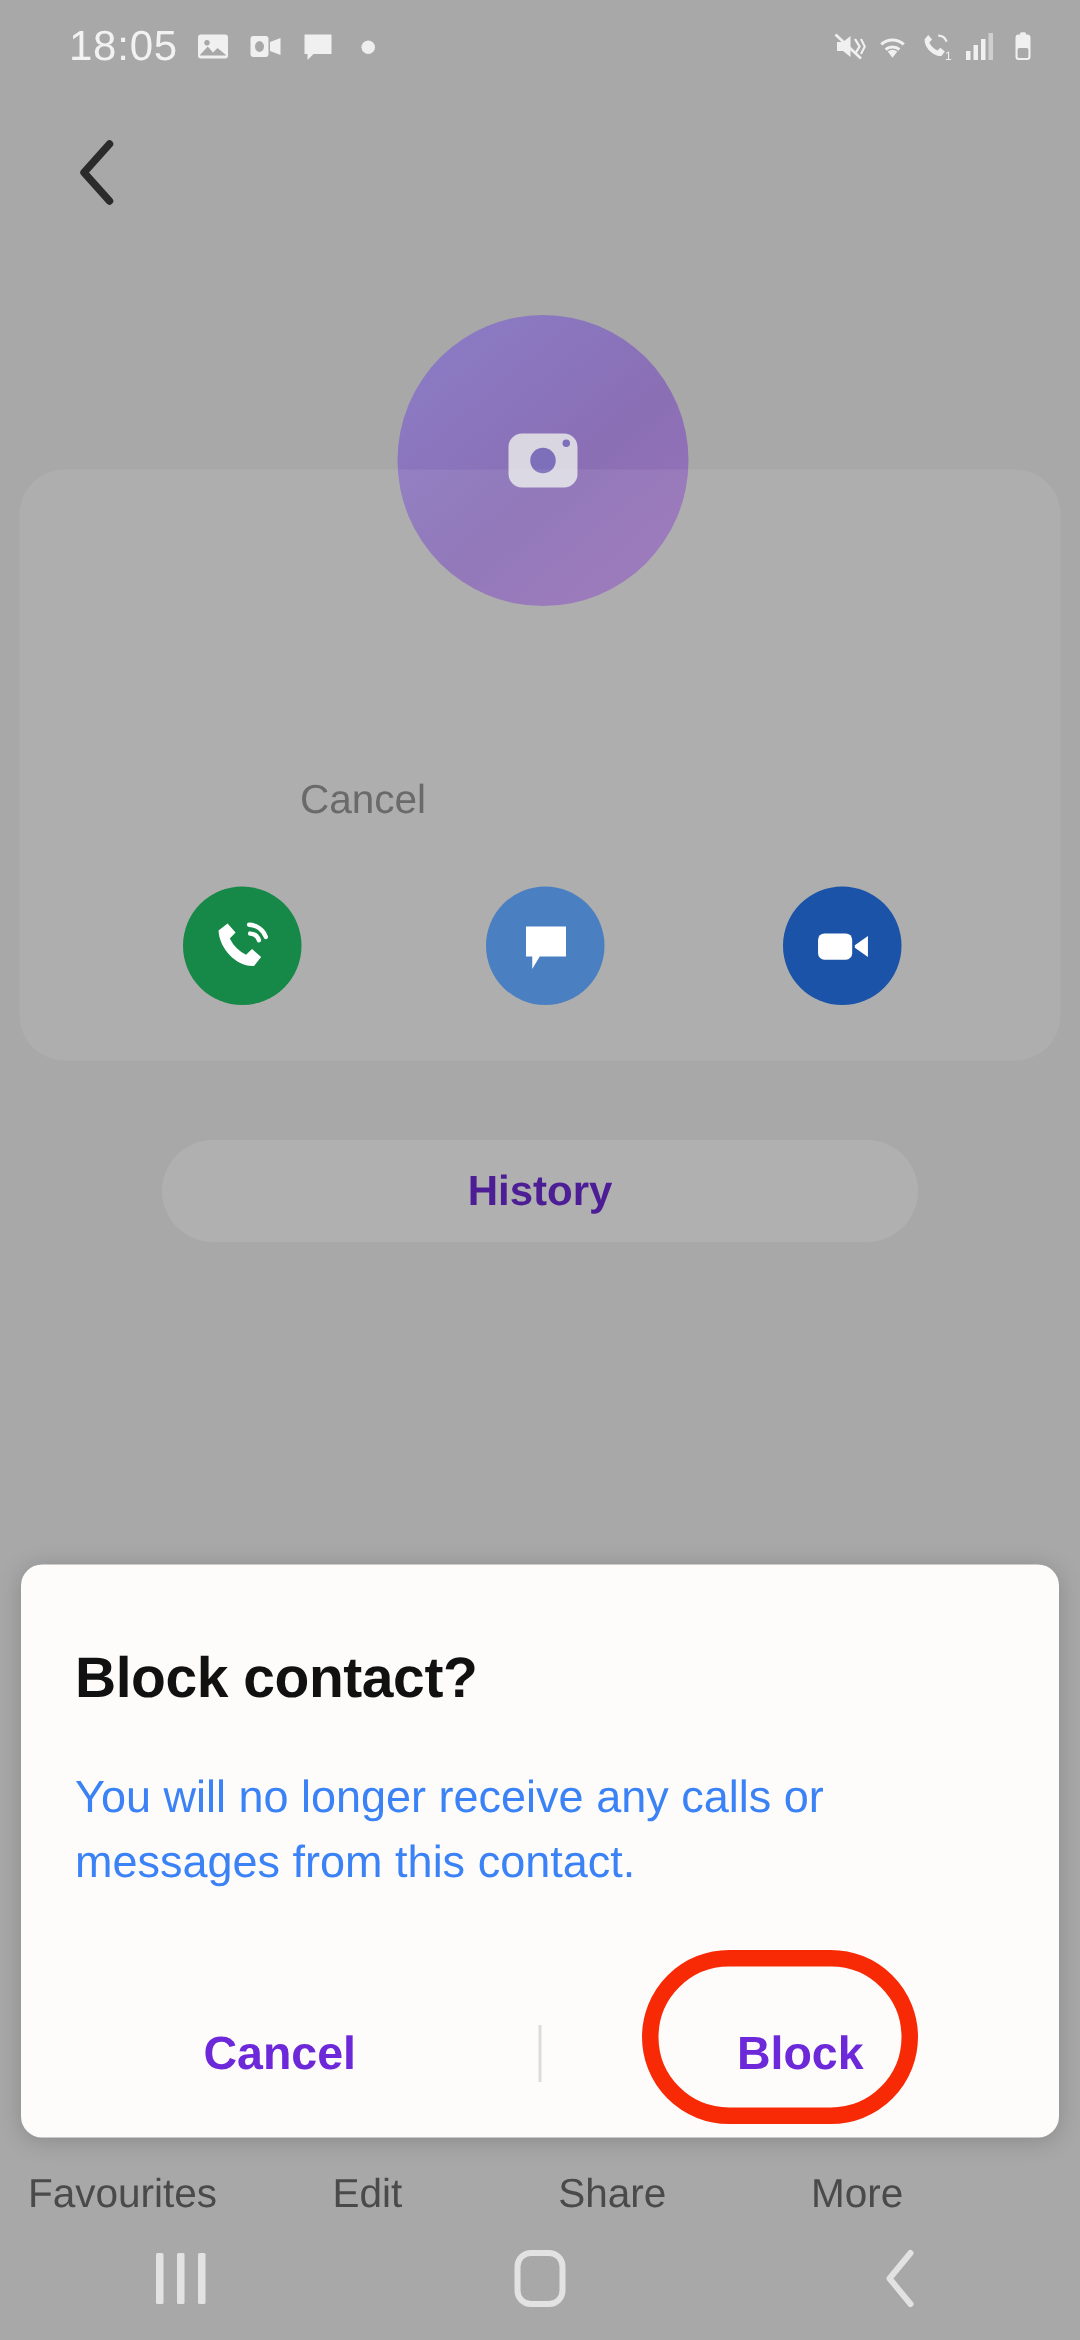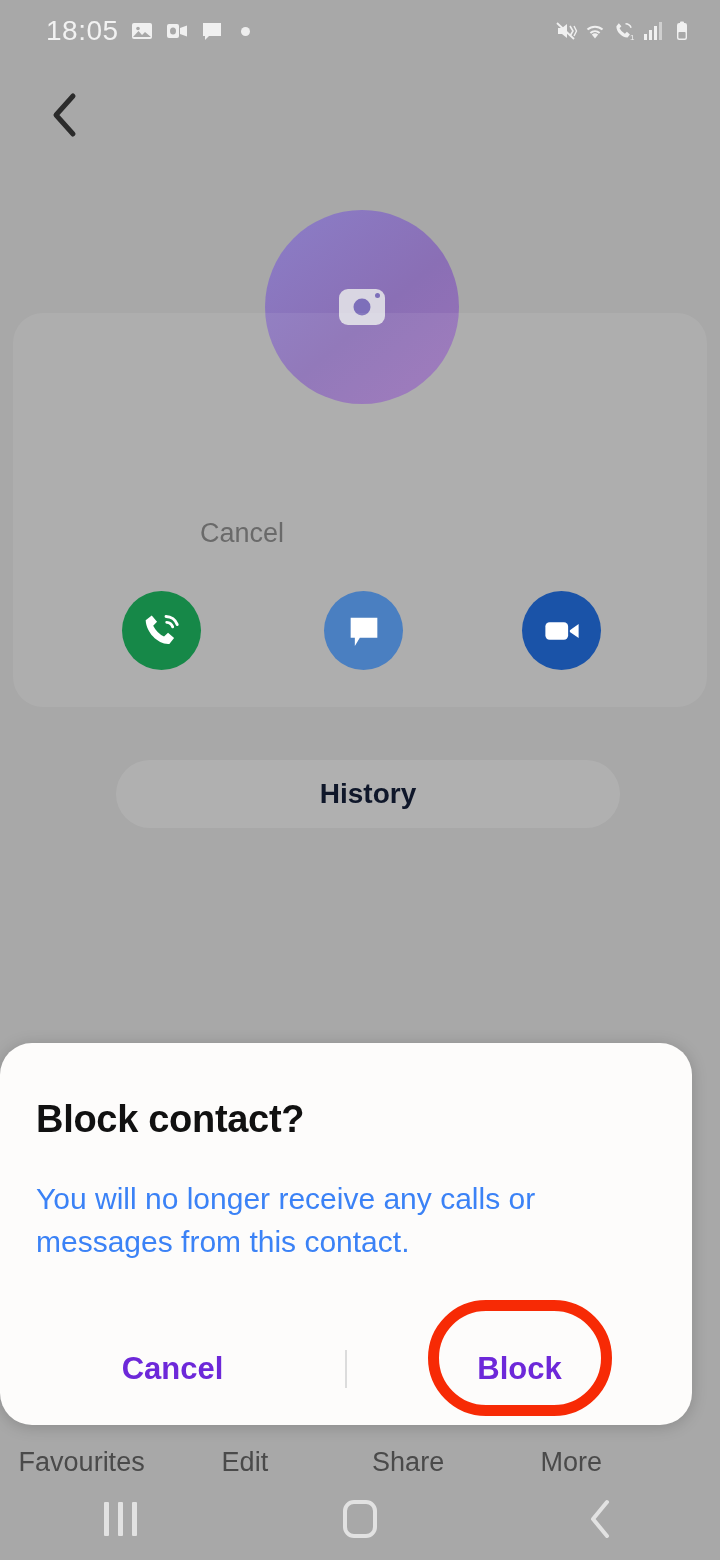--- a/index.html
+++ b/index.html
@@ -70,24 +70,24 @@
     position:absolute; top:591px; width:79px; height:79px;
     border-radius:50%;
     display:flex; align-items:center; justify-content:center;
   }
   #call-btn  { left:122px; background:#168848; }
   #msg-btn   { left:324px; background:#4a7fc1; }
   #video-btn { left:522px; background:#1a53a8; }
 
   
   #history-btn {
-    position:absolute; left:116px; top:760px; width:504px; height:68px;
+    position:absolute; left:108px; top:760px; width:504px; height:68px;
     border-radius:34px; background:rgba(255,255,255,.10);
     display:flex; align-items:center; justify-content:center;
-    font-size:28px; font-weight:bold; color:#0f172a;
+    font-size:28px; font-weight:bold; color:#4c1d95;
   }
 
   
   #bottom-bar {
     position:absolute; left:0; top:1400px; width:653px; height:78px;
     display:flex; align-items:flex-end;
   }
   .bottom-item {
     flex:1; text-align:center; font-size:27px; color:#4a4a4a;
     padding-top:18px;
@@ -98,22 +98,22 @@
     position:absolute; left:0; bottom:0; width:720px; height:82px;
     display:flex; align-items:center;
   }
   .nav-slot { flex:1; display:flex; align-items:center; justify-content:center; }
   #nav-recents { display:flex; gap:9px; }
   #nav-recents i { display:block; width:5px; height:34px; background:#e2e2e2; border-radius:1px; }
   #nav-home { width:34px; height:38px; border:4px solid #e2e2e2; border-radius:11px; }
 
   
   #dialog {
-    position:absolute; left:0; top:1043px; width:692px; height:382px;
-    background:#fdfcfb; border-radius:32px;
+    position:absolute; left:14px; top:1043px; width:692px; height:382px;
+    background:#fdfcfb; border-radius:14px;
     box-shadow:0 2px 16px rgba(0,0,0,.18);
   }
   #dialog-title {
     position:absolute; left:36px; top:55px;
     font-size:38px; font-weight:bold; color:#111; letter-spacing:-.3px;
   }
   #dialog-body {
     position:absolute; left:36px; top:135px; width:580px;
     font-size:30px; line-height:1.42; color:#3b82f6;
   }

